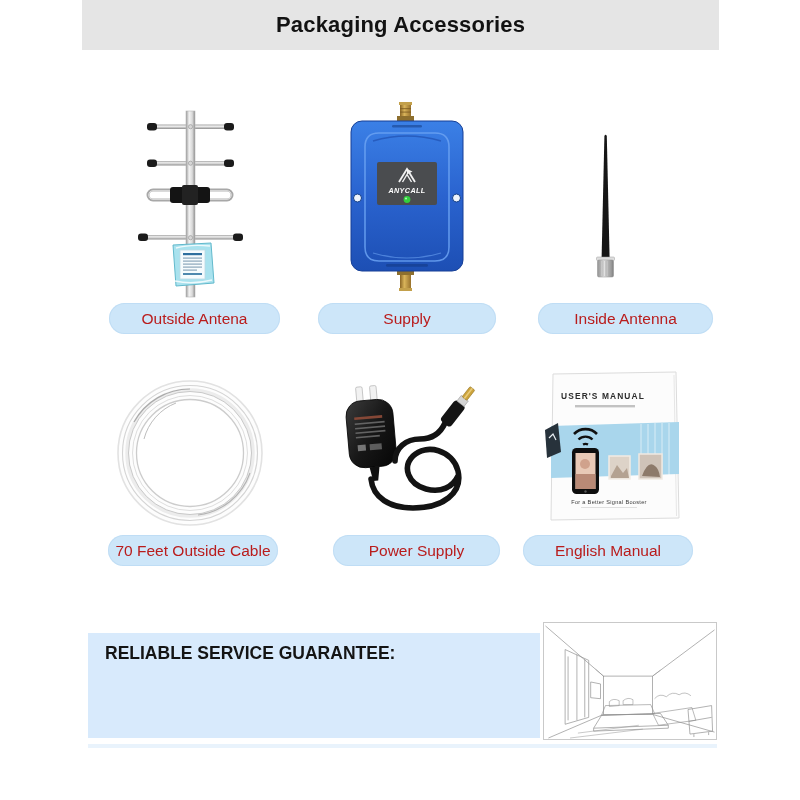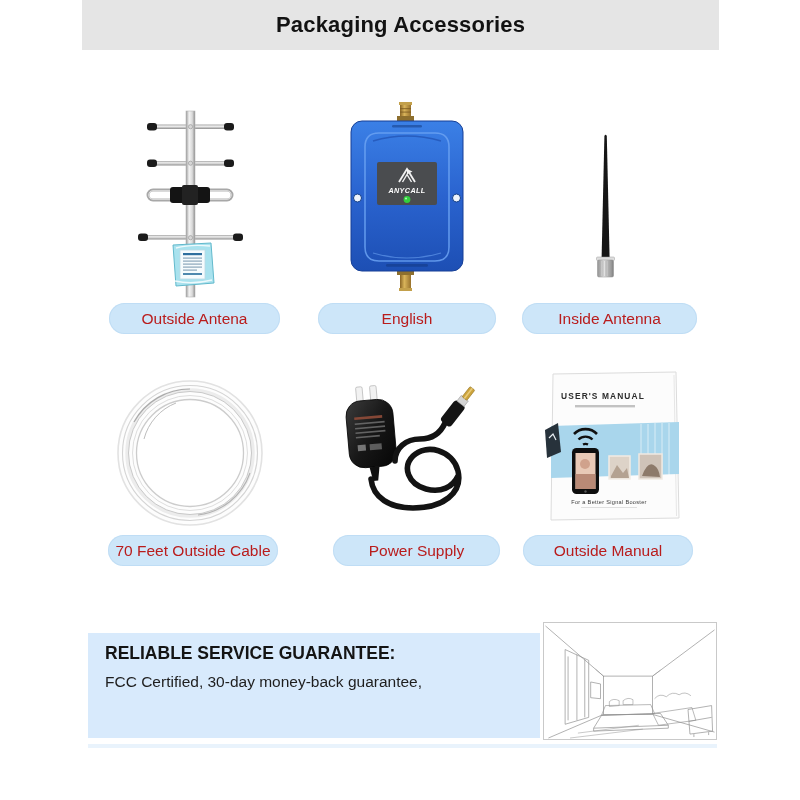--- a/index.html
+++ b/index.html
@@ -19,21 +19,21 @@
   .fig-psu     { left:340px; top:368px; width:150px; height:160px; }
   .fig-manual  { left:545px; top:368px; width:140px; height:158px; }
 
   .pill {
     position:absolute; height:31px; background:#cde6f9; border-radius:16px;
     display:flex; align-items:center; justify-content:center;
     font-size:15.5px; color:#b91c1c; box-shadow:inset 0 0 0 1px rgba(175,210,240,.45);
   }
   .p1 { left:109px; top:303px; width:171px; }
   .p2 { left:318px; top:303px; width:178px; }
-  .p3 { left:522px; top:303px; width:175px; }
+  .p3 { left:538px; top:303px; width:175px; }
   .p4 { left:108px; top:535px; width:170px; }
   .p5 { left:333px; top:535px; width:167px; }
   .p6 { left:523px; top:535px; width:170px; }
 
   .guarantee {
     position:absolute; left:88px; top:633px; width:452px; height:105px;
     background:#d8eafc; box-sizing:border-box; padding:10px 10px 10px 17px;
   }
   .guarantee .heading { font-size:17.5px; font-weight:bold; color:#141414; margin:0 0 9px 0; }
   .guarantee .line    { font-size:15.5px; color:#1e1e1e; margin:0 0 9px 0; }
@@ -162,21 +162,21 @@
   <g stroke="#9a9a9a" stroke-width="0.7" opacity="0.8">
     <line x1="20" y1="133" x2="20" y2="148"></line>
       <line x1="23" y1="133" x2="23" y2="148"></line>
       <line x1="26" y1="133" x2="26" y2="148"></line>
       <line x1="29" y1="133" x2="29" y2="148"></line>
       <line x1="31.5" y1="133" x2="31.5" y2="148"></line>
   </g>
 </svg>
 
 <div class="pill p1">Outside Antena</div>
-<div class="pill p2">English</div>
+<div class="pill p2">Supply</div>
 <div class="pill p3">Inside Antenna</div>
 
 <svg class="fig fig-coil" viewBox="0 0 152 152">
   <circle cx="76" cy="76" r="72" fill="#fdfdfd" stroke="#e2e2e2" stroke-width="1.6"></circle>
   <circle cx="76" cy="76" r="67.5" fill="none" stroke="#d4d4d4" stroke-width="1.1"></circle>
   <circle cx="76" cy="76" r="63" fill="none" stroke="#ececec" stroke-width="3.5"></circle>
   <circle cx="76" cy="76" r="61.5" fill="none" stroke="#c9c9c9" stroke-width="1"></circle>
   <circle cx="76" cy="76" r="57.5" fill="none" stroke="#dedede" stroke-width="1"></circle>
   <path d="M20,45 A64,64 0 0 1 76,12" fill="none" stroke="#ababab" stroke-width="1.2"></path>
   <path d="M136,96 A63,63 0 0 1 84,138" fill="none" stroke="#b3b3b3" stroke-width="1.1"></path>
@@ -245,25 +245,24 @@
   <rect x="64" y="88" width="21" height="23" fill="#ddd3c8" stroke="#f2ece4" stroke-width="1.5"></rect>
   <path d="M66,108 L72,97 L78,105 L82,100 L84,110 L66,110 Z" fill="#b4a291"></path>
   <rect x="94" y="86" width="23" height="25" fill="#cfc3b8" stroke="#efe9e1" stroke-width="1.5"></rect>
   <path d="M97,108 Q103,92 110,98 Q114,101 115,109 Z" fill="#8d7a6a"></path>
   <text x="64" y="136" font-size="5.6" text-anchor="middle" fill="#3a3a3a" letter-spacing="0.3">For a Better Signal Booster</text>
   <rect x="36" y="139" width="56" height="0.8" fill="#d8d8d8"></rect>
 </svg>
 
 <div class="pill p4">70 Feet Outside Cable</div>
 <div class="pill p5">Power Supply</div>
-<div class="pill p6">Outside Manual</div>
+<div class="pill p6">English Manual</div>
 
 <div class="guarantee">
   <div class="heading">RELIABLE SERVICE GUARANTEE:</div>
-  <div class="line">FCC Certified, 30-day money-back guarantee,</div>
 </div>
 <div class="bottom-shade"></div>
 
 <div class="room">
   <svg viewBox="0 0 174 118" fill="none" stroke="#8f8f8f" stroke-width="0.7">
     <rect x="60" y="54" width="50" height="39"></rect>
     <path d="M1,3 L60,54 M173,7 L110,54 M4,117 L60,93 M173,111 L110,93"></path>
     <path d="M52,47 L60,54 M118,48 L110,54" opacity="0.7"></path>
     <path d="M21,27 L45,38 L45,96 L21,103 Z M33,32 L33,99 M24,34 L24,99 M41,37 L41,96"></path>
     <path d="M47,60 L57,62 L57,77 L47,76 Z"></path>

